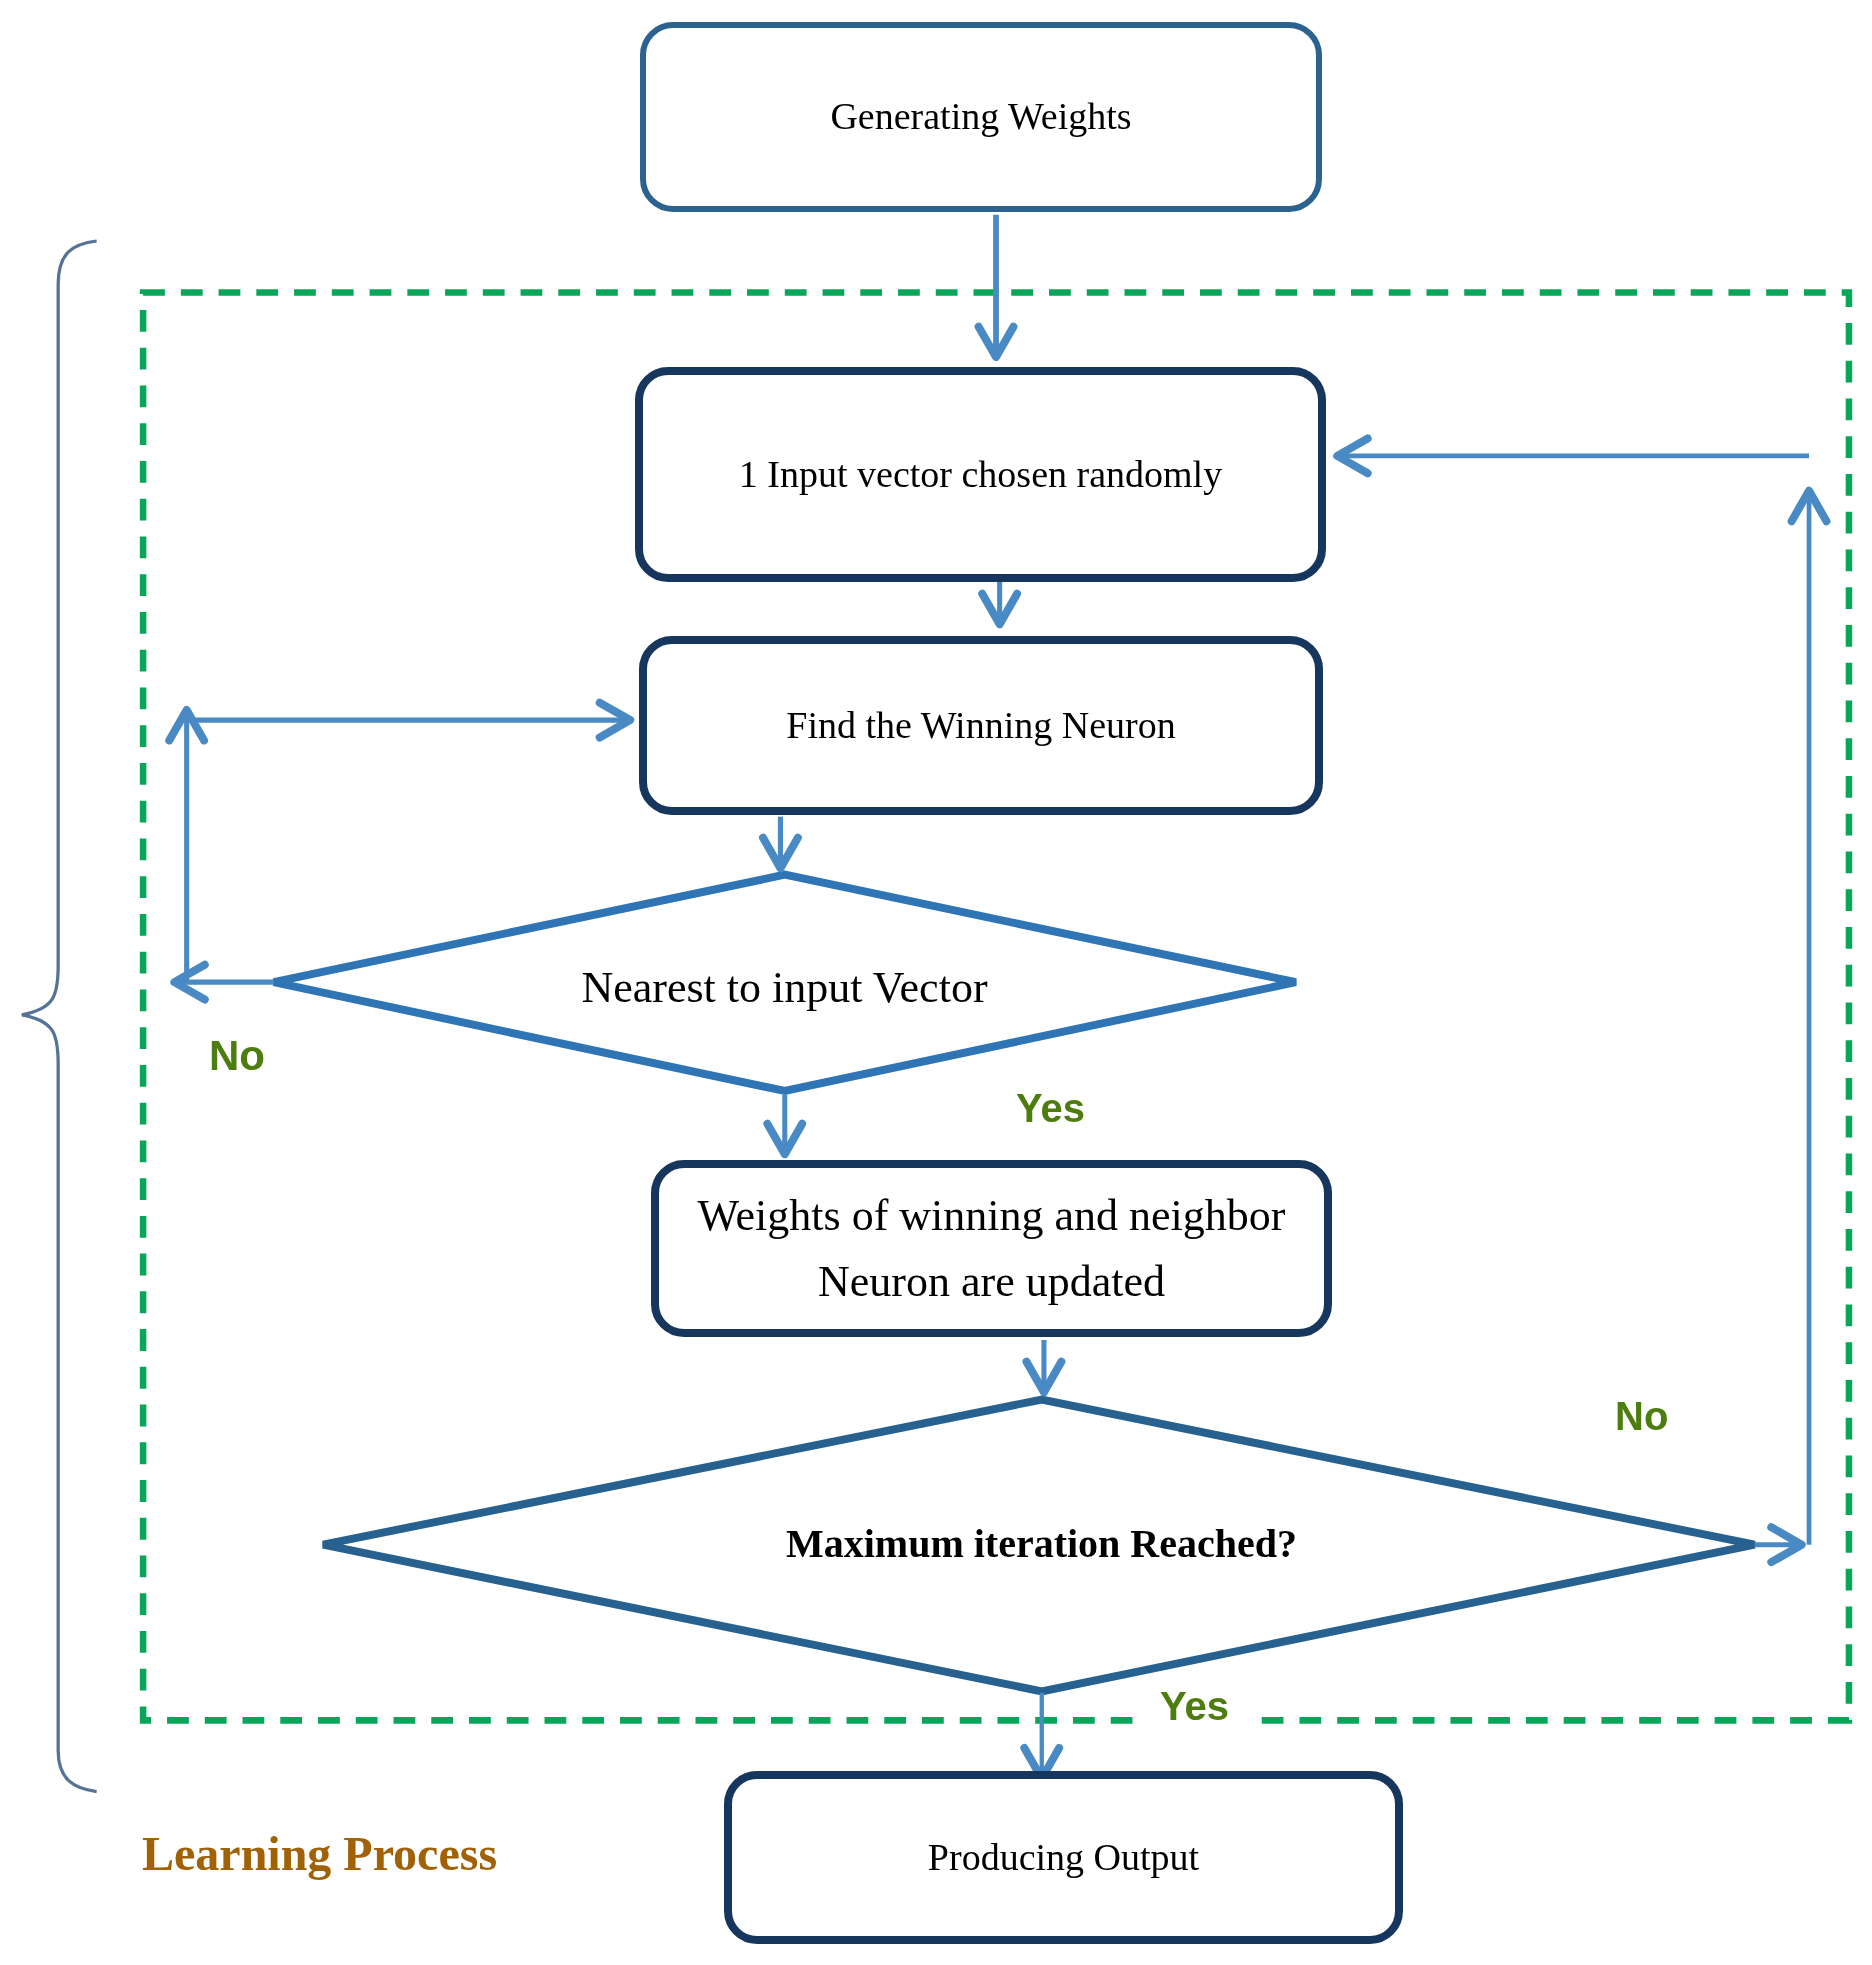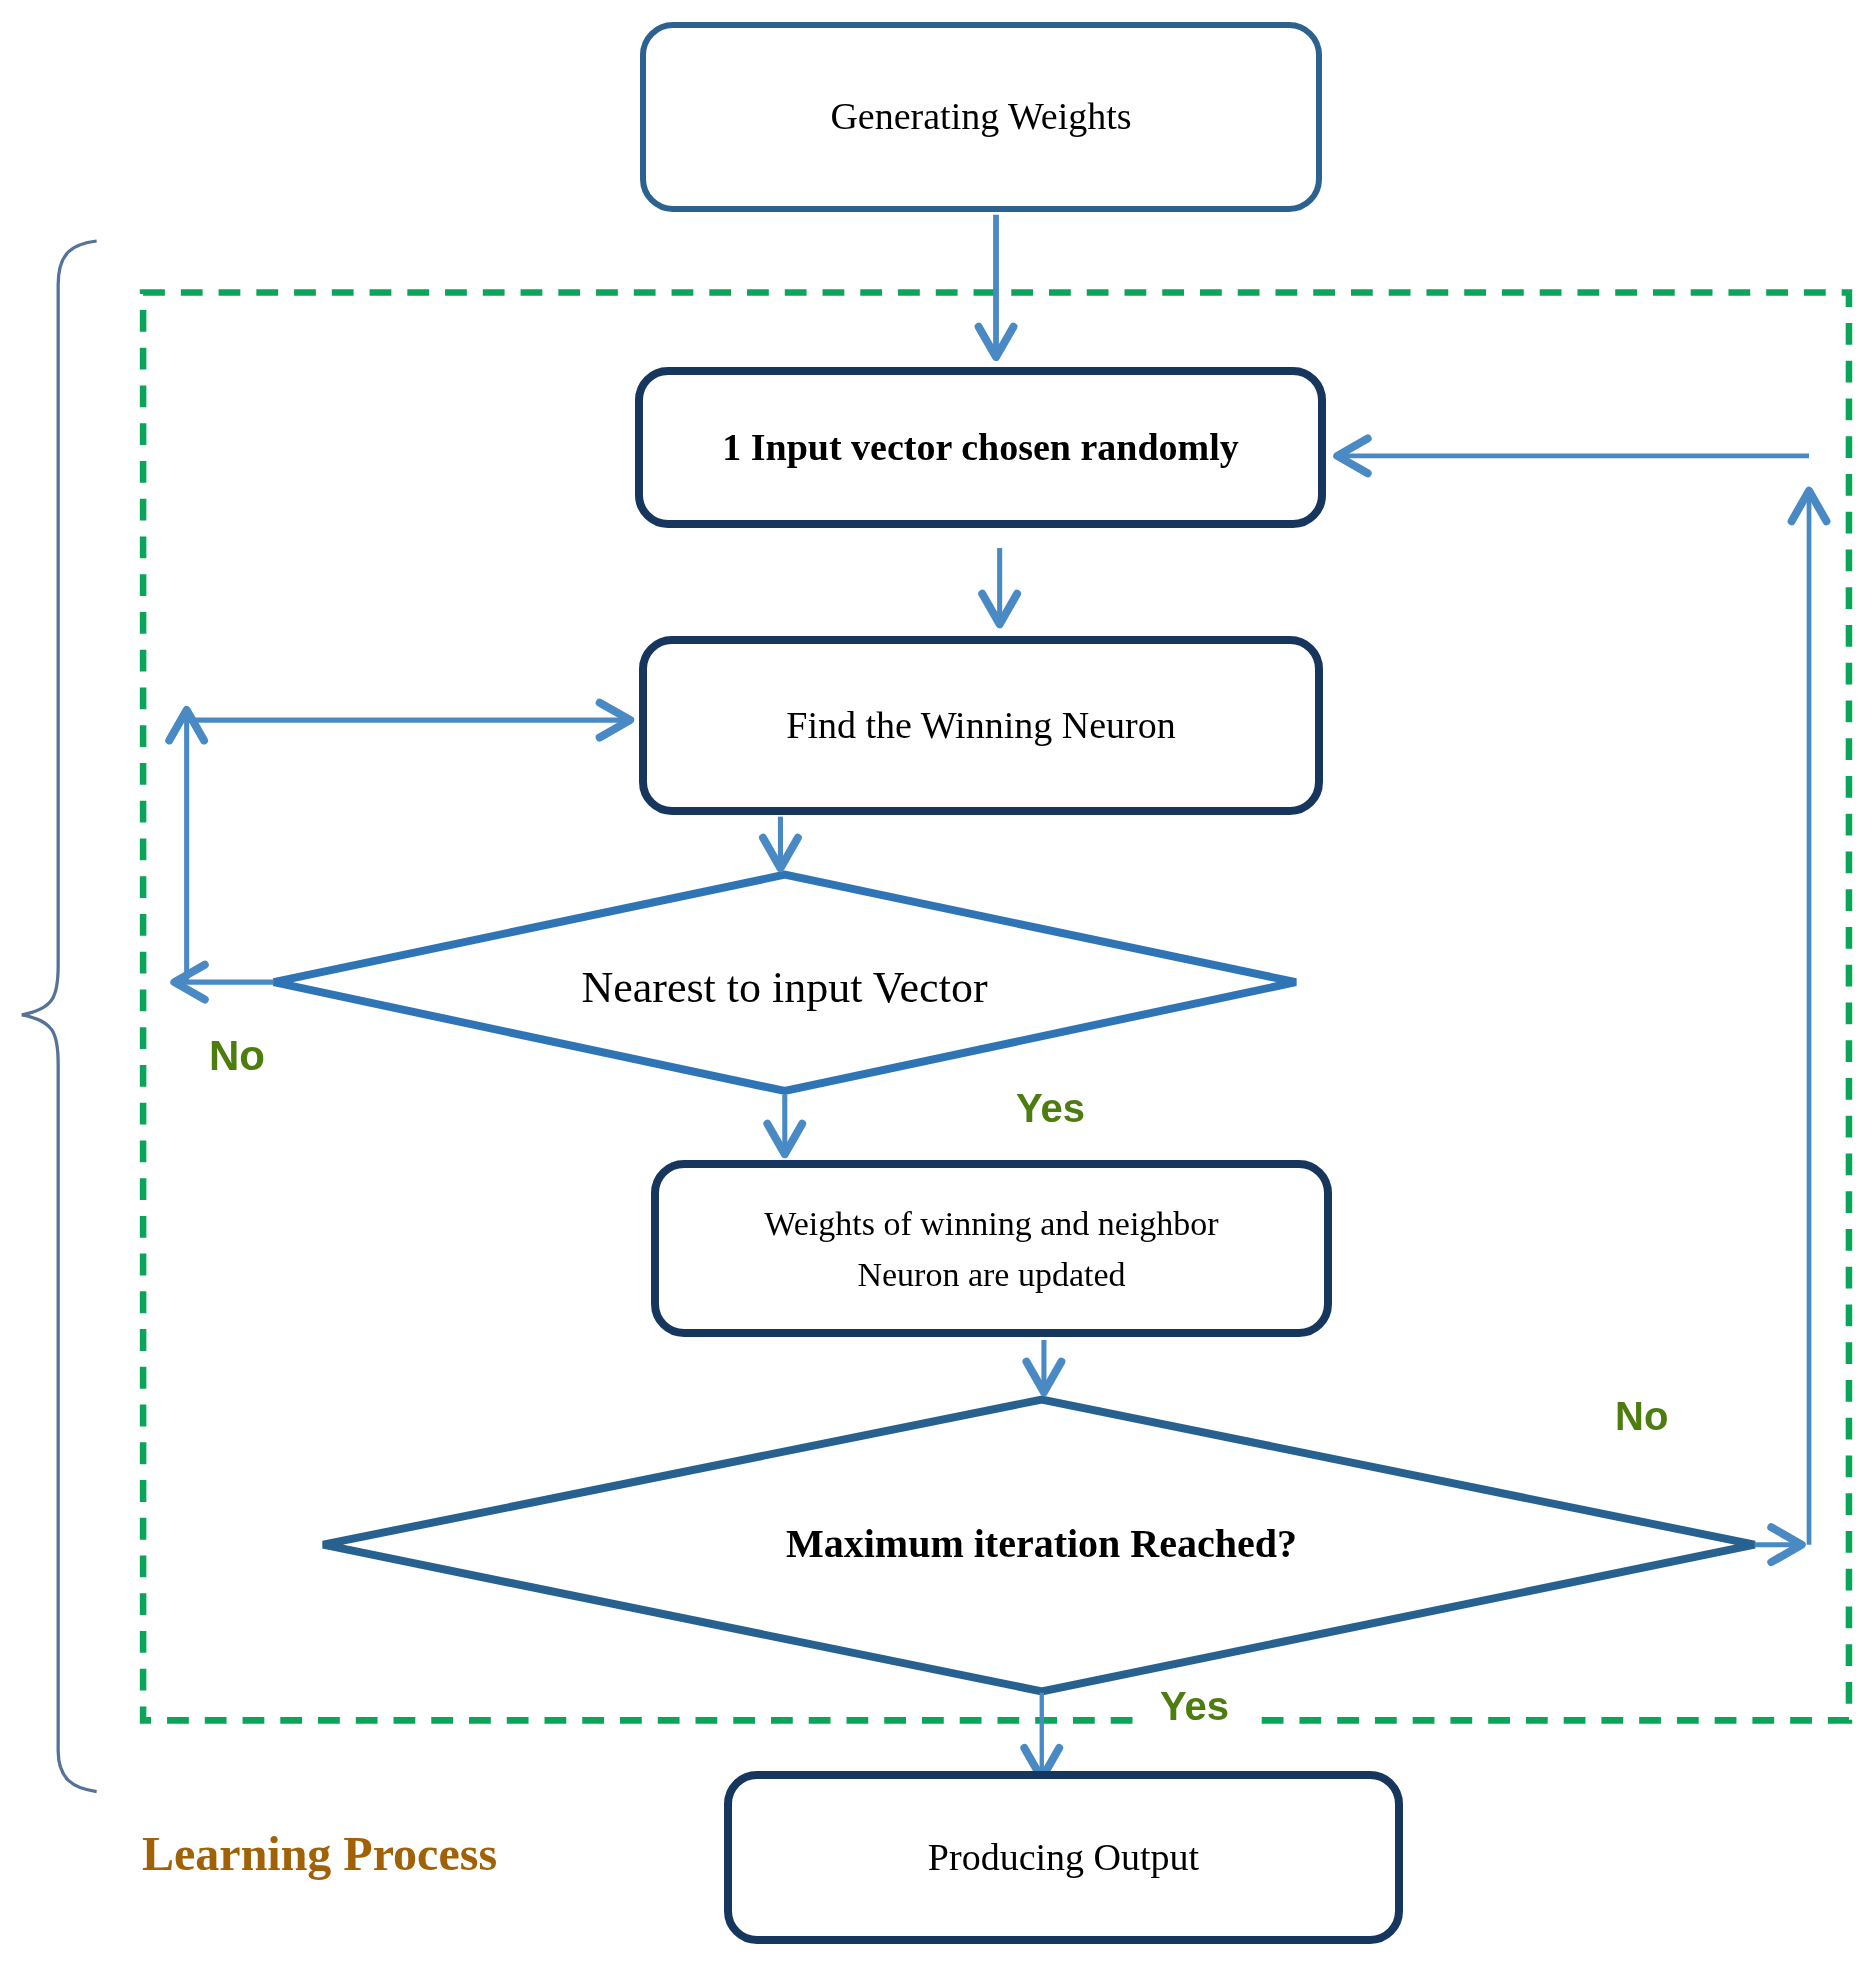--- a/index.html
+++ b/index.html
@@ -9,21 +9,21 @@
   html,body{margin:0;padding:0;background:#fff;}
   .canvas{position:relative;width:1873px;height:1965px;background:#fff;overflow:hidden;
           font-family:"Liberation Serif", serif;color:var(--ink);border-radius:8px;}
   svg.layer{position:absolute;left:0;top:0;width:1873px;height:1965px;}
   .node{position:absolute;display:flex;align-items:center;justify-content:center;
         text-align:center;background:#fff;box-sizing:border-box;}
   .rounded{border-radius:33px;}
   .b-steel{border:6.5px solid var(--steel);}
   .b-navy{border:8px solid var(--navy);}
   .node .txt{font-size:38px;line-height:1.3;}
-  .node .txt-sm{font-size:34px;line-height:1.5;}
+  .node .txt-sm{font-size:44px;line-height:1.5;}
   .dtext{position:absolute;text-align:center;background:transparent;}
   .lbl{position:absolute;font-family:Liberation Sans, sans-serif;font-weight:bold;
        color:#4d7c0f;font-size:40px;line-height:1.05;}
   .lbl-bg{background:#fff;padding:1.5px 19px;}
   .region{position:absolute;font-family:"Liberation Serif", serif;font-weight:bold;
           font-size:48px;color:#a16207;}
 </style>
 </head>
 <body>
 
@@ -55,21 +55,21 @@
     <line x1="257" y1="992" x2="868" y2="992" style="stroke:var(--arrow)" stroke-width="7" marker-end="url(#vee)"></line>
     <line x1="2417" y1="2128" x2="2482" y2="2128" style="stroke:var(--arrow)" stroke-width="7" marker-end="url(#vee)"></line>
     <line x1="2492" y1="2128" x2="2492" y2="676" style="stroke:var(--arrow)" stroke-width="6.5" marker-end="url(#vee)"></line>
     <line x1="2492" y1="628" x2="1842" y2="628" style="stroke:var(--arrow)" stroke-width="6.5" marker-end="url(#vee)"></line>
   </svg>
 
   <div class="node rounded b-steel" style="left:640px;top:22px;width:682px;height:190px;">
     <div class="txt">Generating Weights</div>
   </div>
 
-  <div class="node rounded b-navy" style="left:635px;top:367px;width:691px;height:161px;font-weight:bold;">
+  <div class="node rounded b-navy" style="left:635px;top:367px;width:691px;height:215px;">
     <div class="txt">1 Input vector chosen randomly</div>
   </div>
 
   <div class="node rounded b-navy" style="left:639px;top:636px;width:684px;height:179px;">
     <div class="txt">Find the Winning Neuron</div>
   </div>
 
   <div class="node rounded b-navy" style="left:651px;top:1160px;width:681px;height:177px;">
     <div class="txt-sm">
       <div>Weights of winning and neighbor</div>

